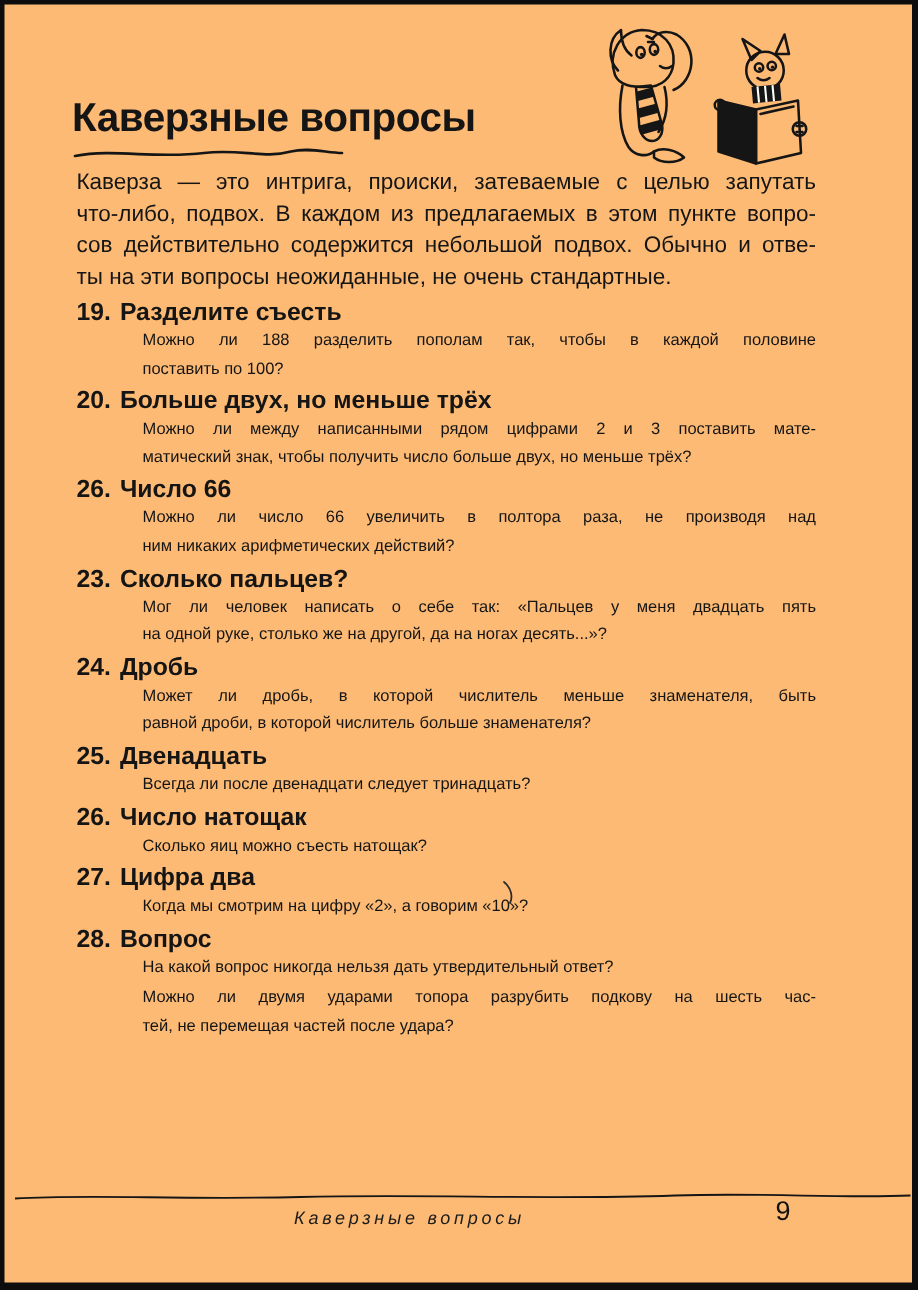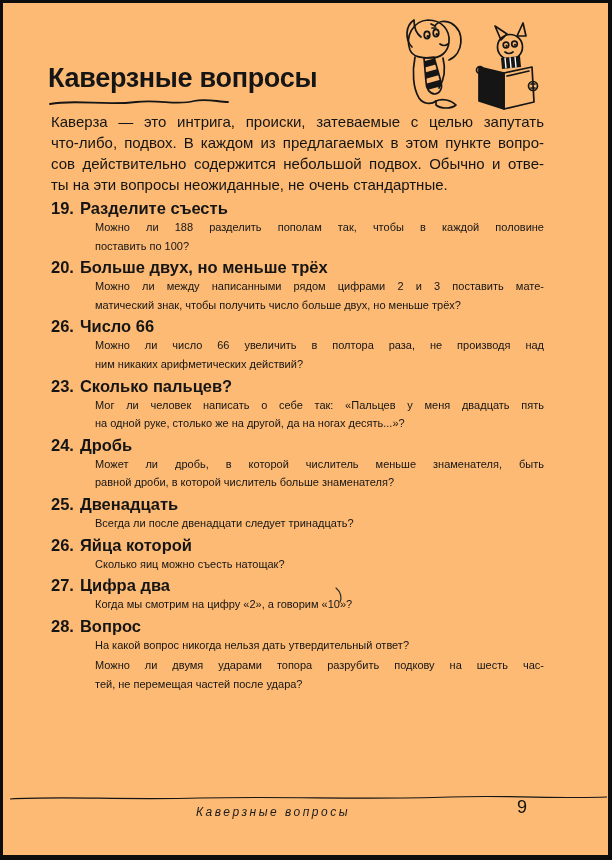--- a/index.html
+++ b/index.html
@@ -177,21 +177,21 @@
       <div class="q-head">
         <span class="q-num">25.</span><span>Двенадцать</span>
       </div>
       <div class="q-body">
           <div class="q-line">Всегда ли после двенадцати следует тринадцать?</div>
         </div>
     </div>
 
     <div class="question">
       <div class="q-head">
-        <span class="q-num">26.</span><span>Яйца которой</span>
+        <span class="q-num">26.</span><span>Число натощак</span>
       </div>
       <div class="q-body">
           <div class="q-line">Сколько яиц можно съесть натощак?</div>
         </div>
     </div>
 
     <div class="question">
       <div class="q-head">
         <span class="q-num">27.</span><span>Цифра два</span>
       </div>

